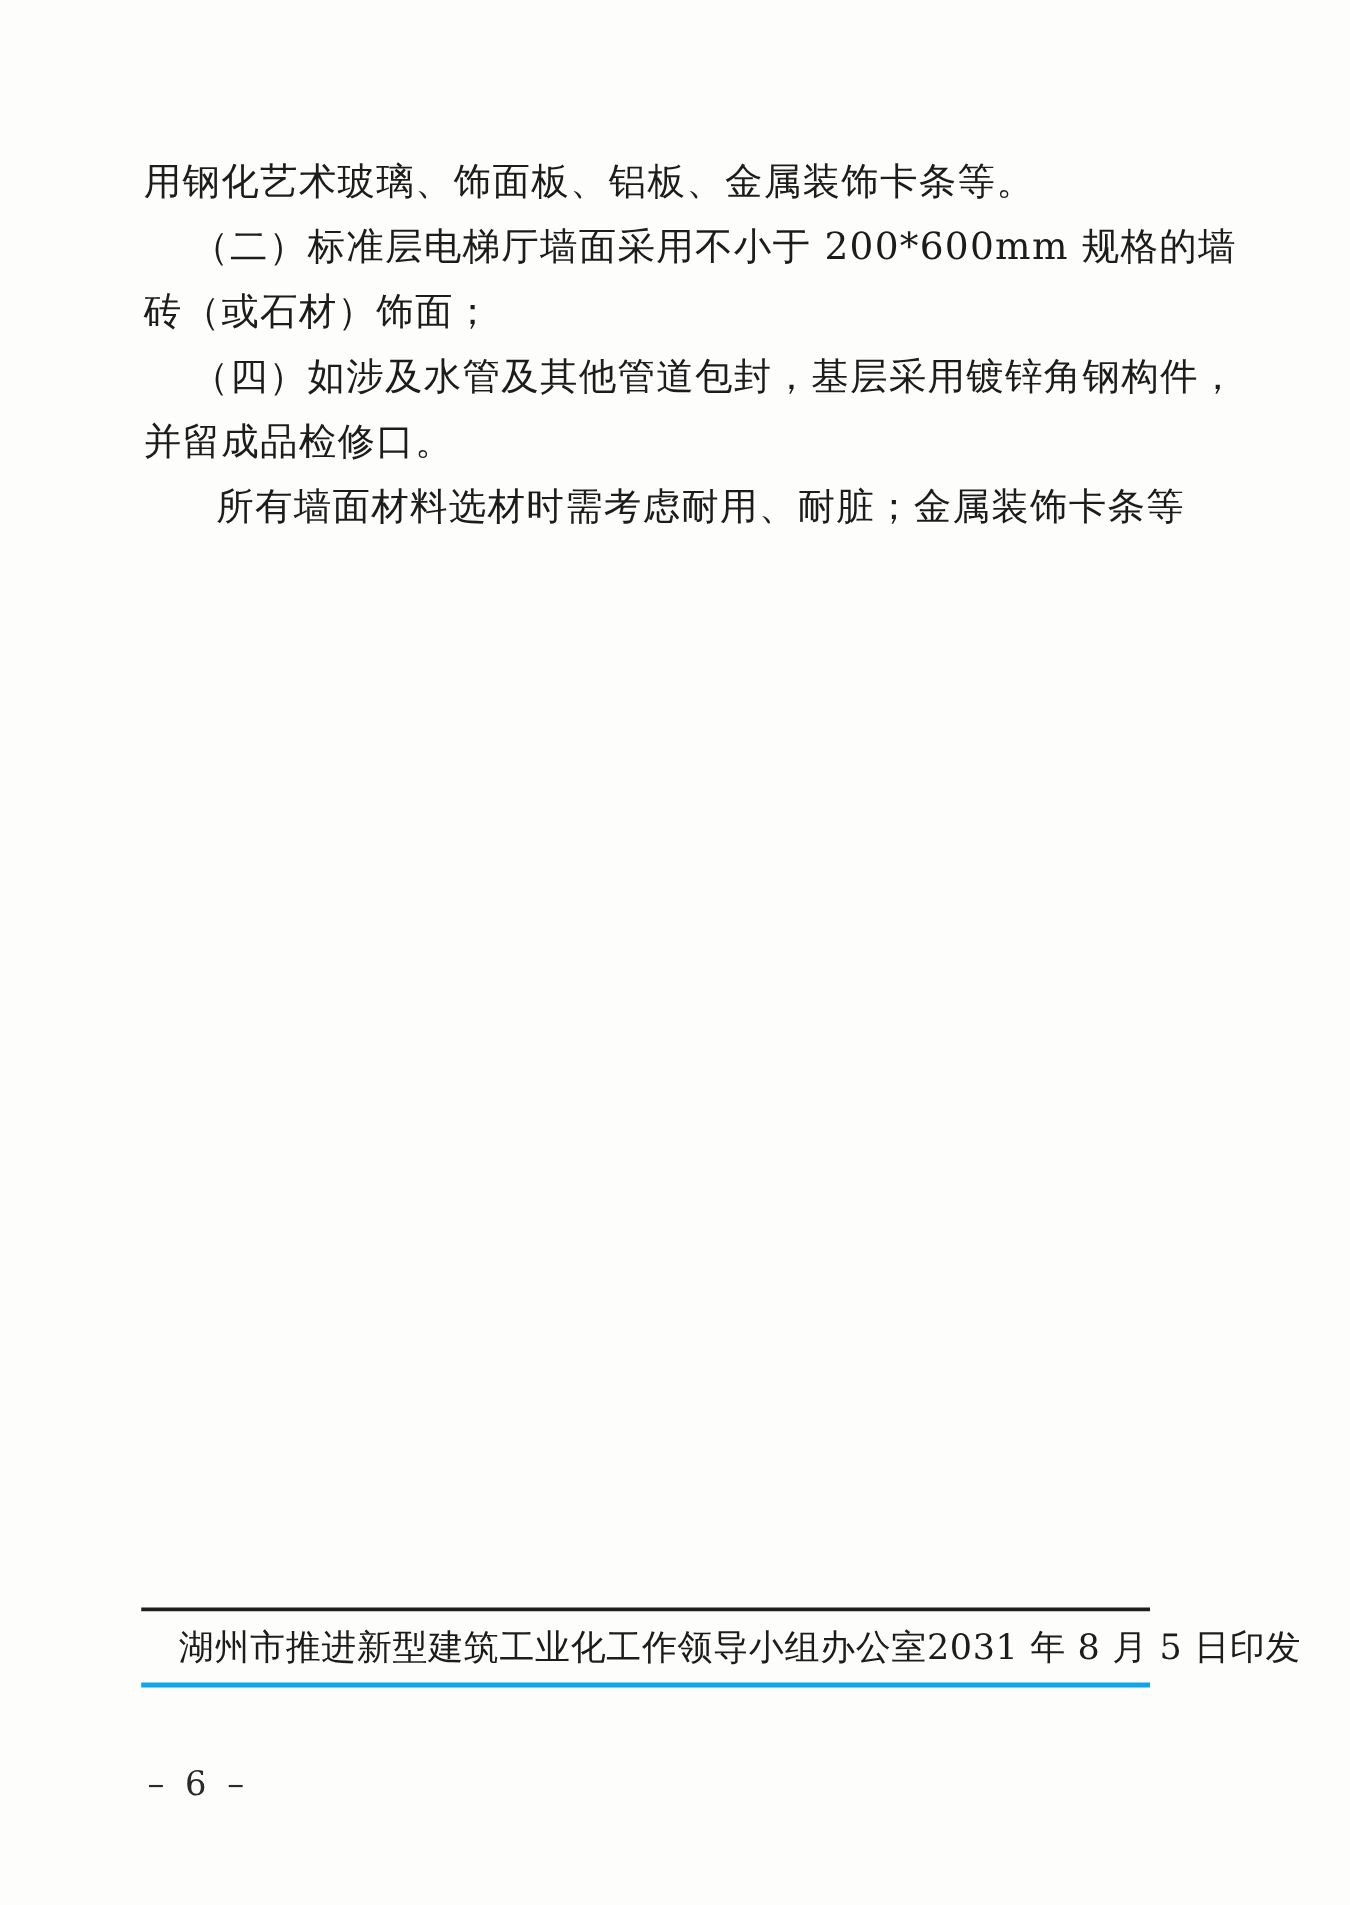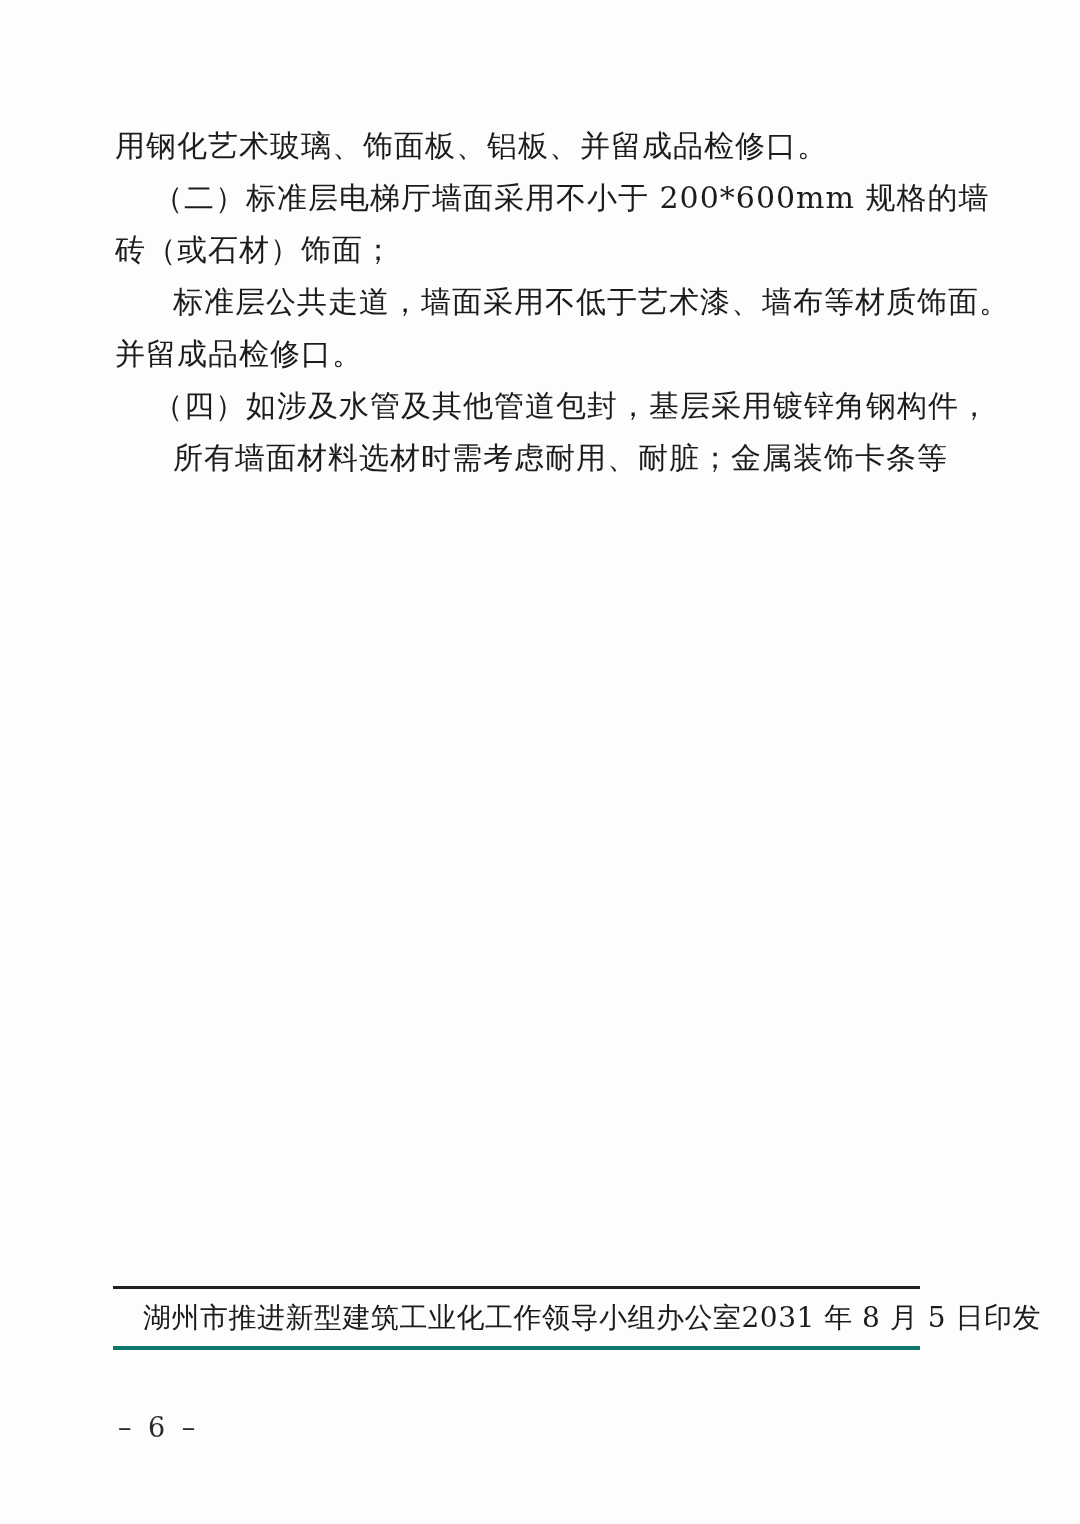--- a/index.html
+++ b/index.html
@@ -35,21 +35,21 @@
   .doc-line.indent-paren { text-indent: 38px; }
 
   
   .colophon {
     position: absolute;
     top: 1286px;
     left: 113px;
     width: 807px;
     height: 57px;
     border-top: 3px solid #1f1f1f;
-    border-bottom: 4px solid #0f766e;
+    border-bottom: 4px solid #0ea5e9;
     box-sizing: content-box;
   }
   .colophon-row {
     display: flex;
     justify-content: space-between;
     align-items: center;
     height: 100%;
     padding: 0 16px 0 30px;
     font-size: 28px;
     letter-spacing: 0.5px;
@@ -67,26 +67,25 @@
     letter-spacing: 4px;
     white-space: nowrap;
   }
 </style>
 </head>
 <body>
 
 <div class="page">
 
   <div class="doc-body">
-    <div class="doc-line">用钢化艺术玻璃、饰面板、铝板、并留成品检修口。</div>
+    <div class="doc-line">用钢化艺术玻璃、饰面板、铝板、金属装饰卡条等。</div>
     <div class="doc-line indent-paren">（二）标准层电梯厅墙面采用不小于 200*600mm 规格的墙</div>
     <div class="doc-line">砖（或石材）饰面；</div>
-    <div class="doc-line indent">标准层公共走道，墙面采用不低于艺术漆、墙布等材质饰面。</div>
+    <div class="doc-line indent-paren">（四）如涉及水管及其他管道包封，基层采用镀锌角钢构件，</div>
     <div class="doc-line">并留成品检修口。</div>
-    <div class="doc-line indent-paren">（四）如涉及水管及其他管道包封，基层采用镀锌角钢构件，</div>
     <div class="doc-line indent">所有墙面材料选材时需考虑耐用、耐脏；金属装饰卡条等</div>
   </div>
 
   <div class="colophon">
     <div class="colophon-row">
       <span class="colophon-issuer">湖州市推进新型建筑工业化工作领导小组办公室</span>
       <span class="colophon-date">2031 年 8 月 5 日印发</span>
     </div>
   </div>
 

